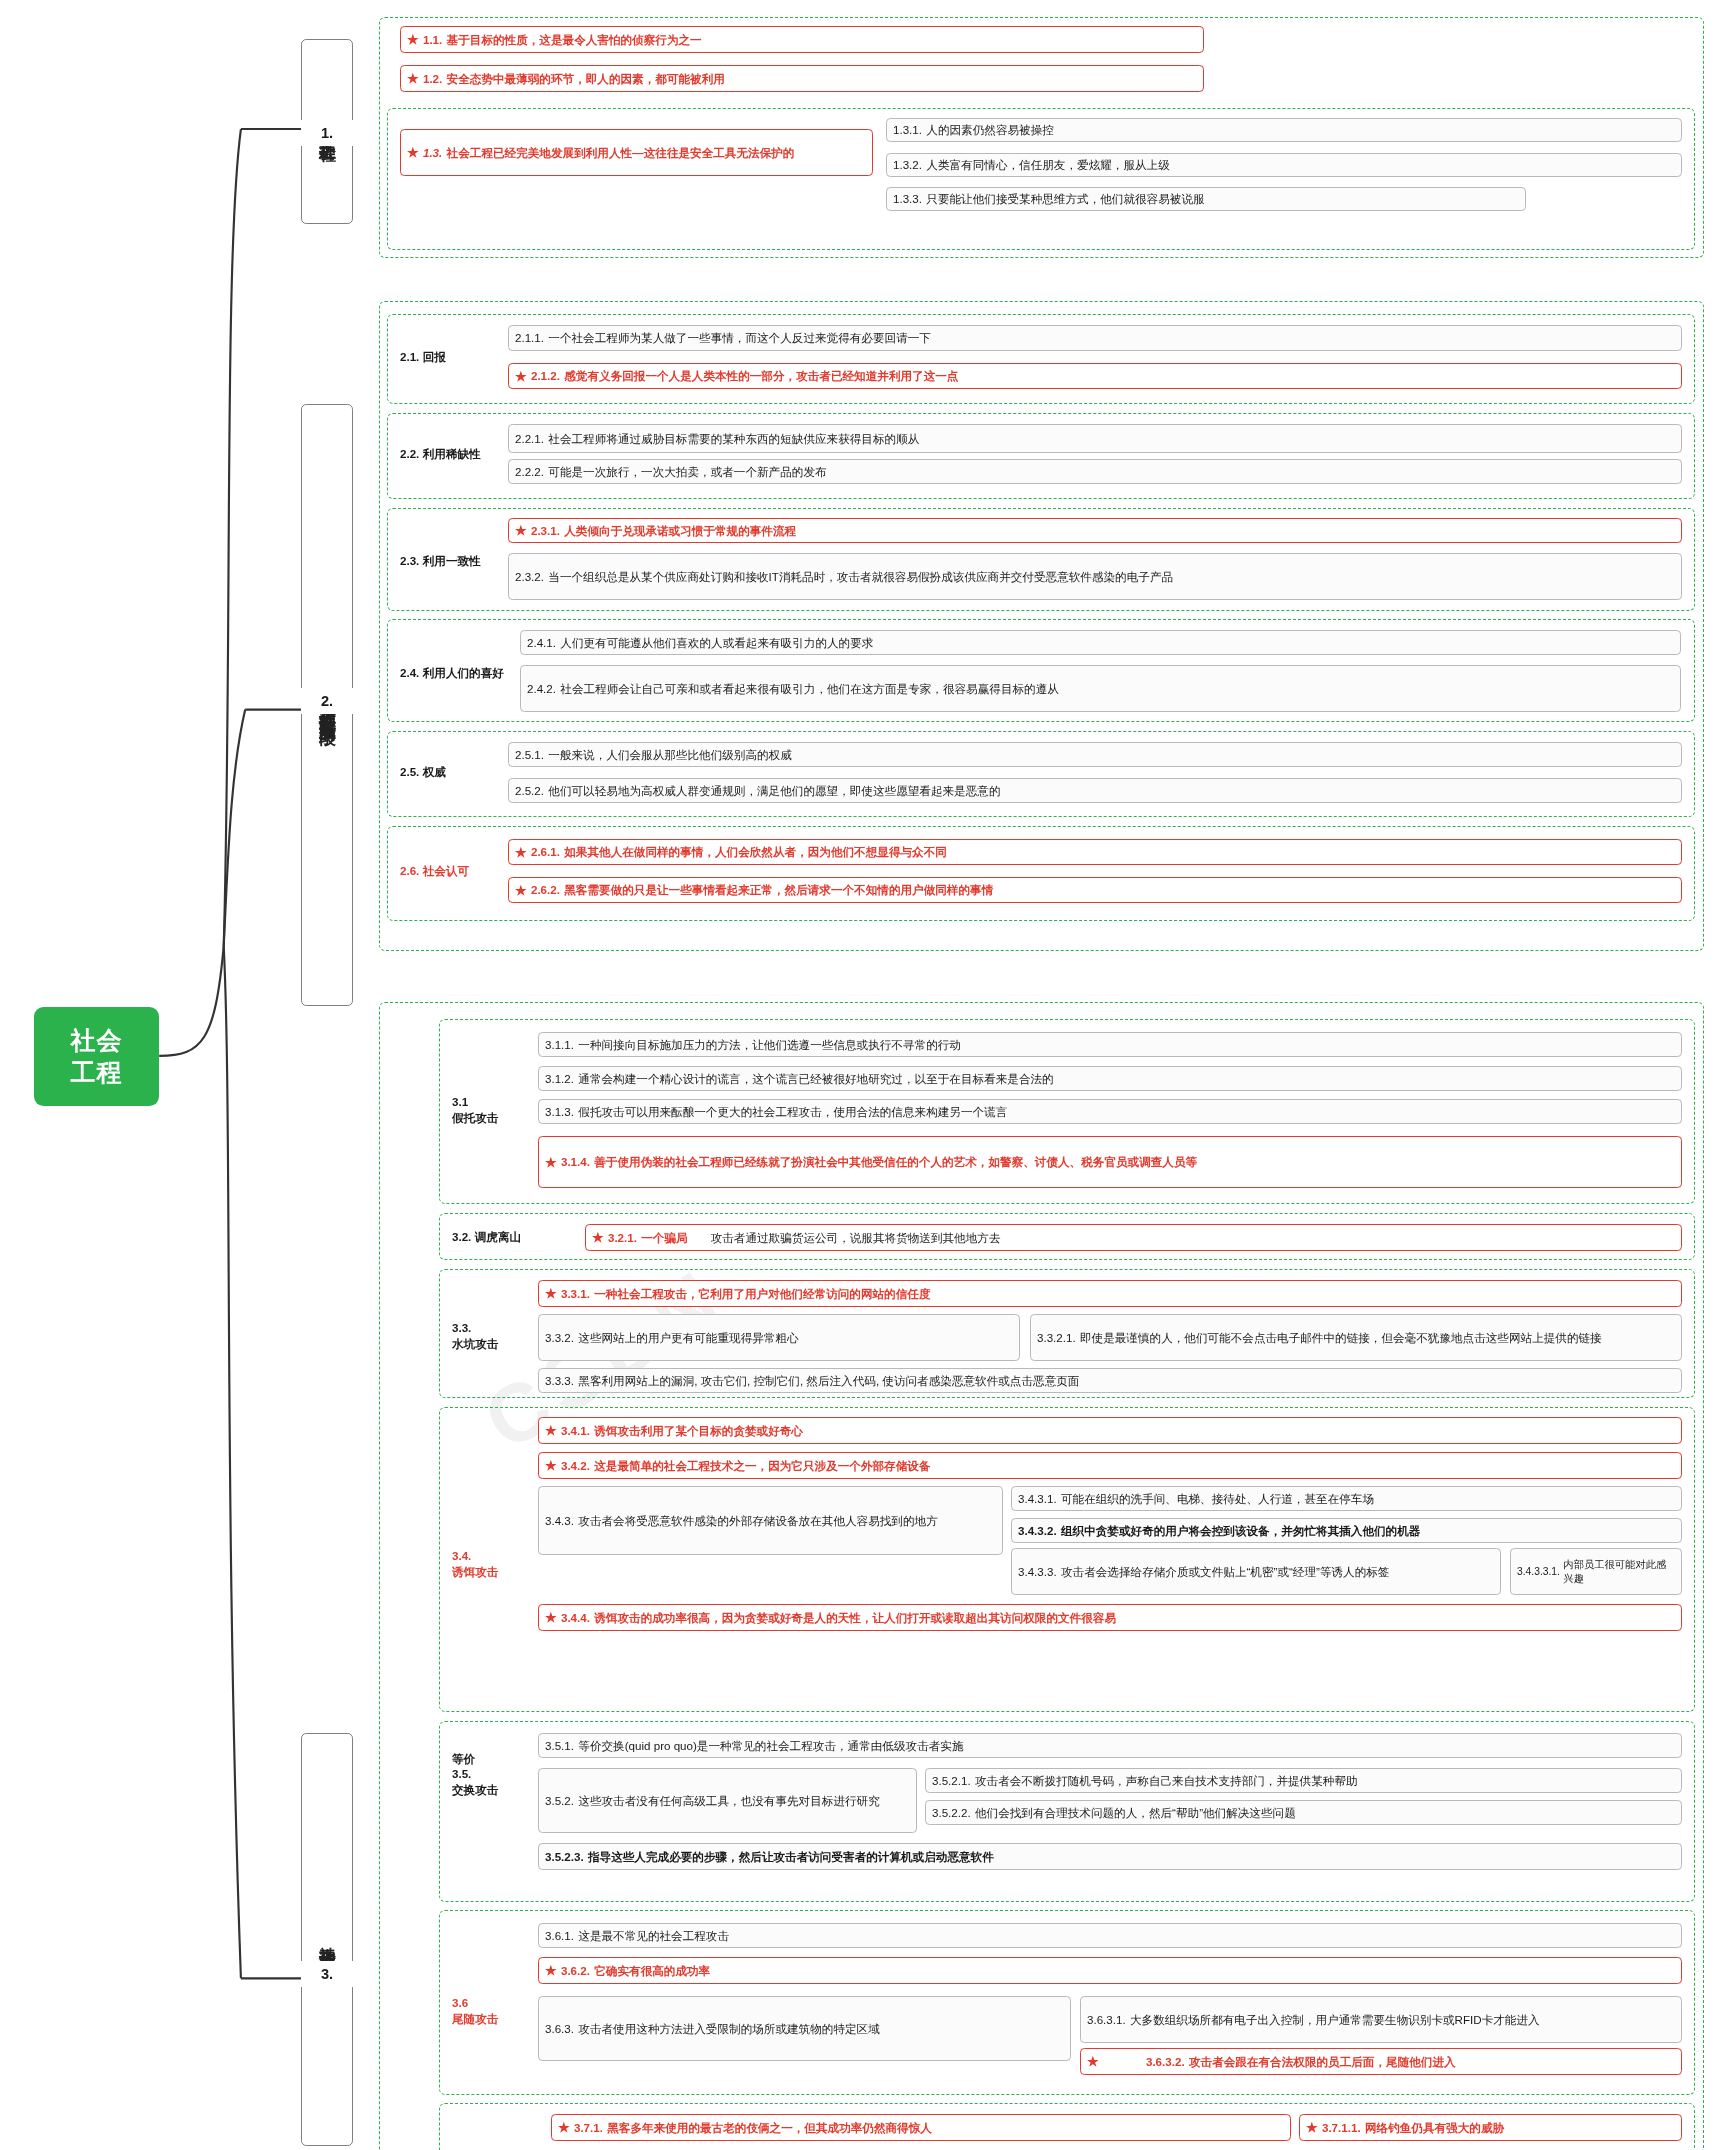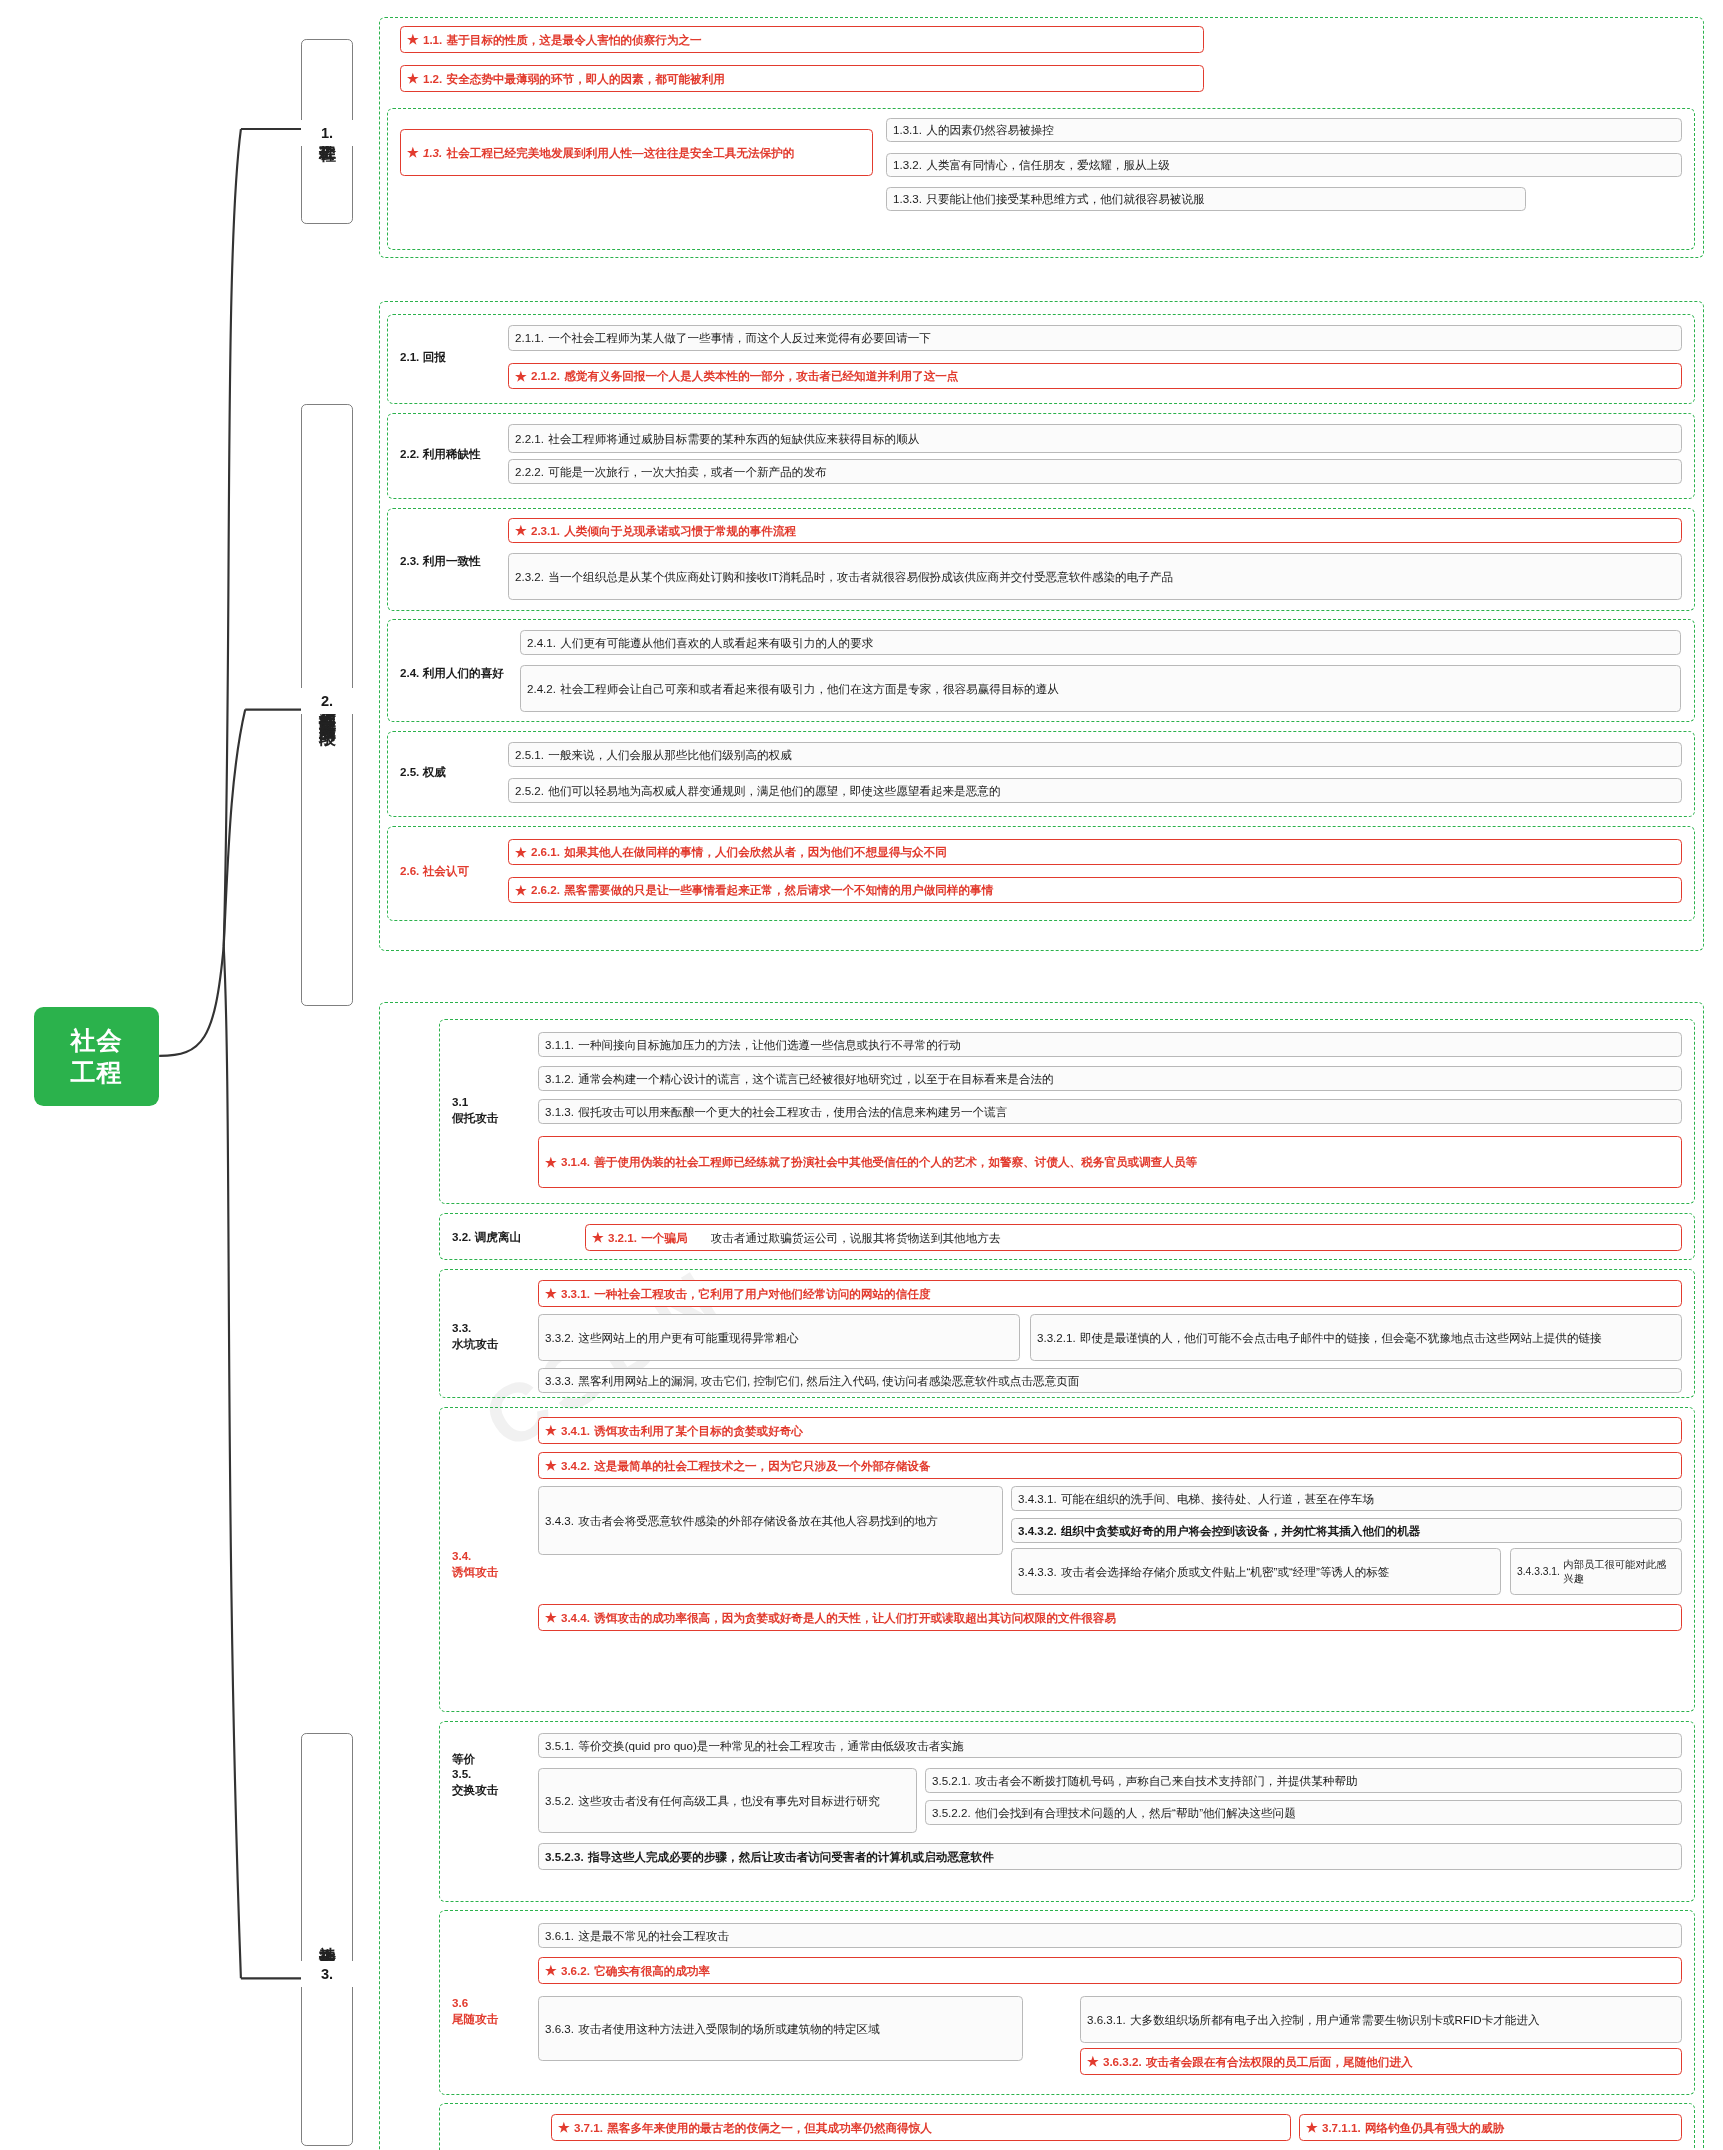--- a/index.html
+++ b/index.html
@@ -410,31 +410,31 @@
   </div>
   <div class="box" style="left:538px; top:1923px; width:1144px; height:25px;">
     <span class="txt" style="flex:0 0 auto; margin-right:4.3px;">3.6.1.</span>
     <span class="txt">这是最不常见的社会工程攻击</span>
   </div>
   <div class="box red" style="left:538px; top:1957px; width:1144px; height:27px;">
     <span class="star">★</span>
     <span class="txt" style="flex:0 0 auto; margin-right:4.3px;">3.6.2.</span>
     <span class="txt">它确实有很高的成功率</span>
   </div>
-  <div class="box" style="left:538px; top:1996px; width:485px; height:65px;">
+  <div class="box" style="left:538px; top:1996px; width:533px; height:65px;">
     <span class="txt" style="flex:0 0 auto; margin-right:4.3px;">3.6.3.</span>
     <span class="txt">攻击者使用这种方法进入受限制的场所或建筑物的特定区域</span>
   </div>
   <div class="box" style="left:1080px; top:1996px; width:602px; height:47px;">
     <span class="txt" style="flex:0 0 auto; margin-right:4.3px;">3.6.3.1.</span>
     <span class="txt">大多数组织场所都有电子出入控制，用户通常需要生物识别卡或RFID卡才能进入</span>
   </div>
   <div class="box red" style="left:1080px; top:2048px; width:602px; height:27px;">
     <span class="star">★</span>
-    <span class="txt" style="flex:0 0 auto; margin-right:4.3px;">3.6.3.2.</span>
+    <span class="txt" style="flex:0 0 auto; margin-right:4.3px;margin-left:43px;">3.6.3.2.</span>
     <span class="txt">攻击者会跟在有合法权限的员工后面，尾随他们进入</span>
   </div>
 
   <div class="group" style="left:439px; top:2103px; width:1256px; height:189px;"></div>
 
   <div class="box red" style="left:551px; top:2114px; width:740px; height:27px;">
     <span class="star">★</span>
     <span class="txt" style="flex:0 0 auto; margin-right:4.3px;">3.7.1.</span>
     <span class="txt">黑客多年来使用的最古老的伎俩之一，但其成功率仍然商得惊人</span>
   </div>

